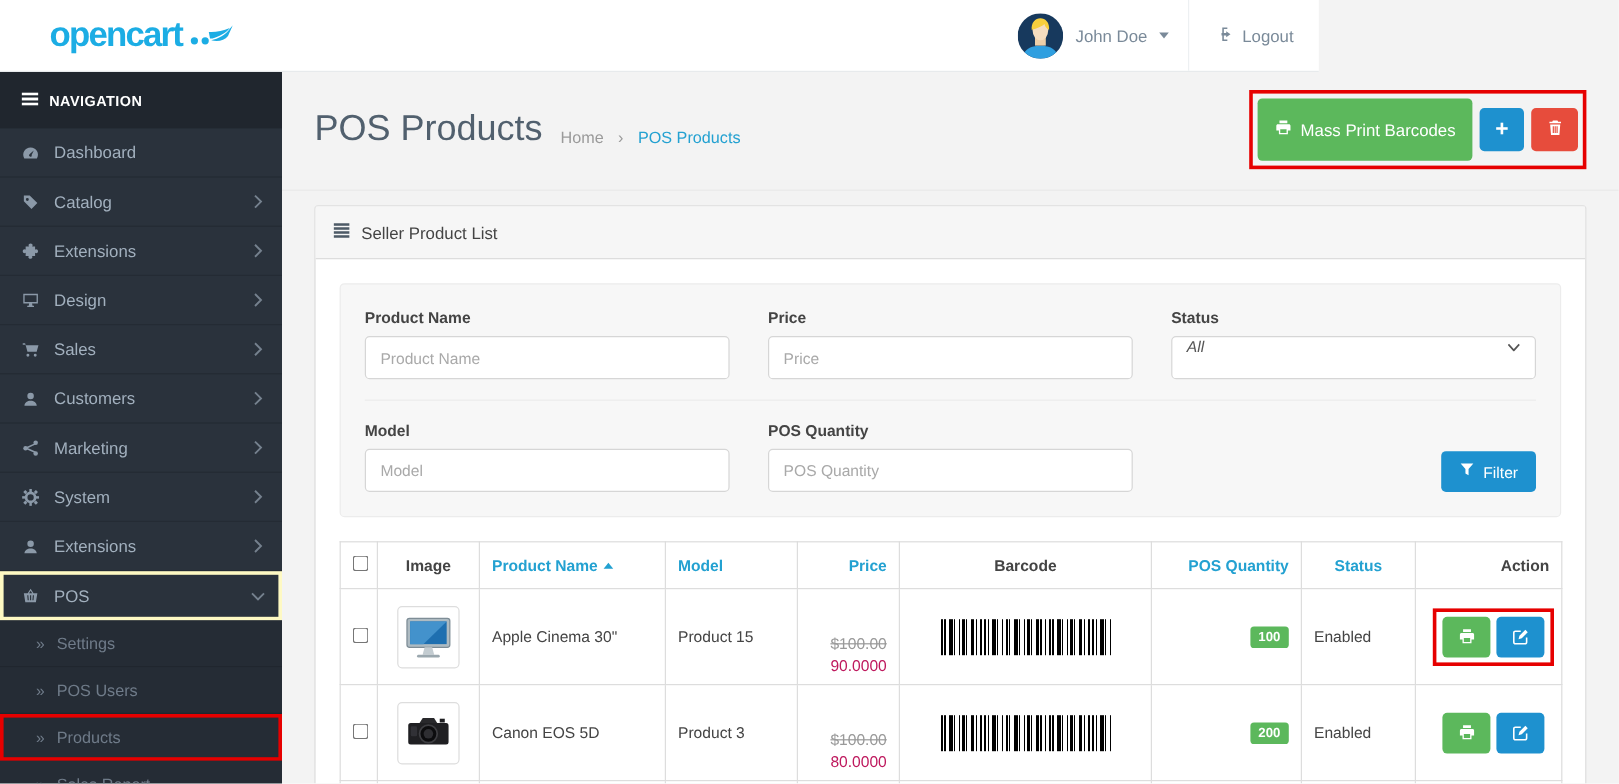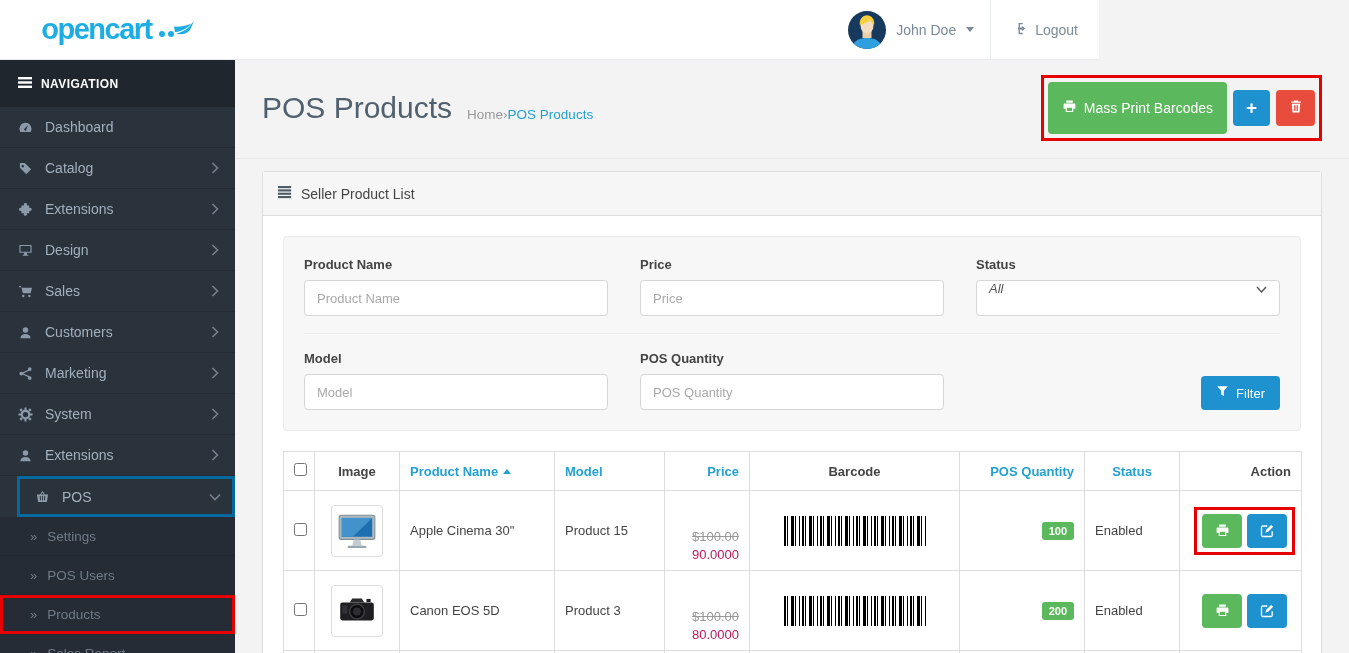--- a/index.html
+++ b/index.html
@@ -23,38 +23,38 @@
     border-left: 1px solid #edf0f2; color: #7a8a99; font-size: 14px; cursor: pointer; }
   
   .sidebar { position: absolute; top: 60px; left: 0; width: 235px; height: 593px;
     background: #2a323c; overflow: hidden; }
   .nav-header { height: 47px; background: #20262e; color: #fff; display: flex;
     align-items: center; gap: 9px; padding: 0 18px; font-size: 12px; font-weight: bold;
     letter-spacing: .4px; }
   .menu { list-style: none; }
   .menu-item { height: 41px; display: flex; align-items: center; padding: 0 16px;
     color: #a2b0be; font-size: 14px; border-bottom: 1px solid #242b34; cursor: pointer; }
-  .menu-item.highlighted { border: 3px solid #0369a1; padding: 0 13px; margin-left: 17px; }
+  .menu-item.highlighted { border: 3px solid #fef9c3; padding: 0 13px; }
   .mi-icon { width: 19px; color: #8b99a8; display: inline-flex; justify-content: center; }
   .mi-label { margin-left: 10px; text-align: right; }
   .mi-chevron { margin-left: auto; color: #75818e; display: inline-flex; }
   .mi-chevron.down { transform: rotate(90deg); }
   .submenu-item { height: 39px; background: #252c35; color: #6f7b89; font-size: 13.5px;
     display: flex; align-items: center; gap: 10px; padding: 0 16px 0 30px;
     border-bottom: 1px solid #20262e; cursor: pointer; }
   .submenu-item.highlighted { border: 3px solid #e60000; padding: 0 13px 0 27px; }
   .submenu-bullet { font-size: 13px; color: #6f7b89; }
   
   .main { position: absolute; left: 235px; top: 60px; width: 1114px; height: 593px;
     overflow: hidden; background: #f3f3f3; }
   .page-header { display: flex; align-items: center; padding: 15px 27px 17px;
     border-bottom: 1px solid #e9e9e9; }
   .page-title { font-size: 30px; font-weight: 300; color: #51606e; }
   .breadcrumb { margin-left: 15px; margin-top: 13px; font-size: 13.5px; color: #9a9a9a;
-    display: flex; gap: 0; align-items: center; }
+    display: flex; gap: 12px; align-items: center; }
   .breadcrumb .crumb-link { color: #23a1d1; cursor: pointer; text-decoration: none; }
   .header-actions { margin-left: auto; }
   .annot-box { display: inline-flex; align-items: center; gap: 6px;
     border: 3px solid #e60000; padding: 4px; }
   .btn { border: none; border-radius: 4px; color: #fff; font-size: 14px; cursor: pointer;
     display: inline-flex; align-items: center; justify-content: center; gap: 7px;
     font-family: inherit; }
   .btn-success { background: #5cb85c; height: 52px; padding: 0 14px; }
   .btn-add { background: #1e91cf; width: 37px; height: 36px; font-size: 19px; font-weight: bold; }
   .btn-delete { background: #e74c3c; width: 39px; height: 36px; }

